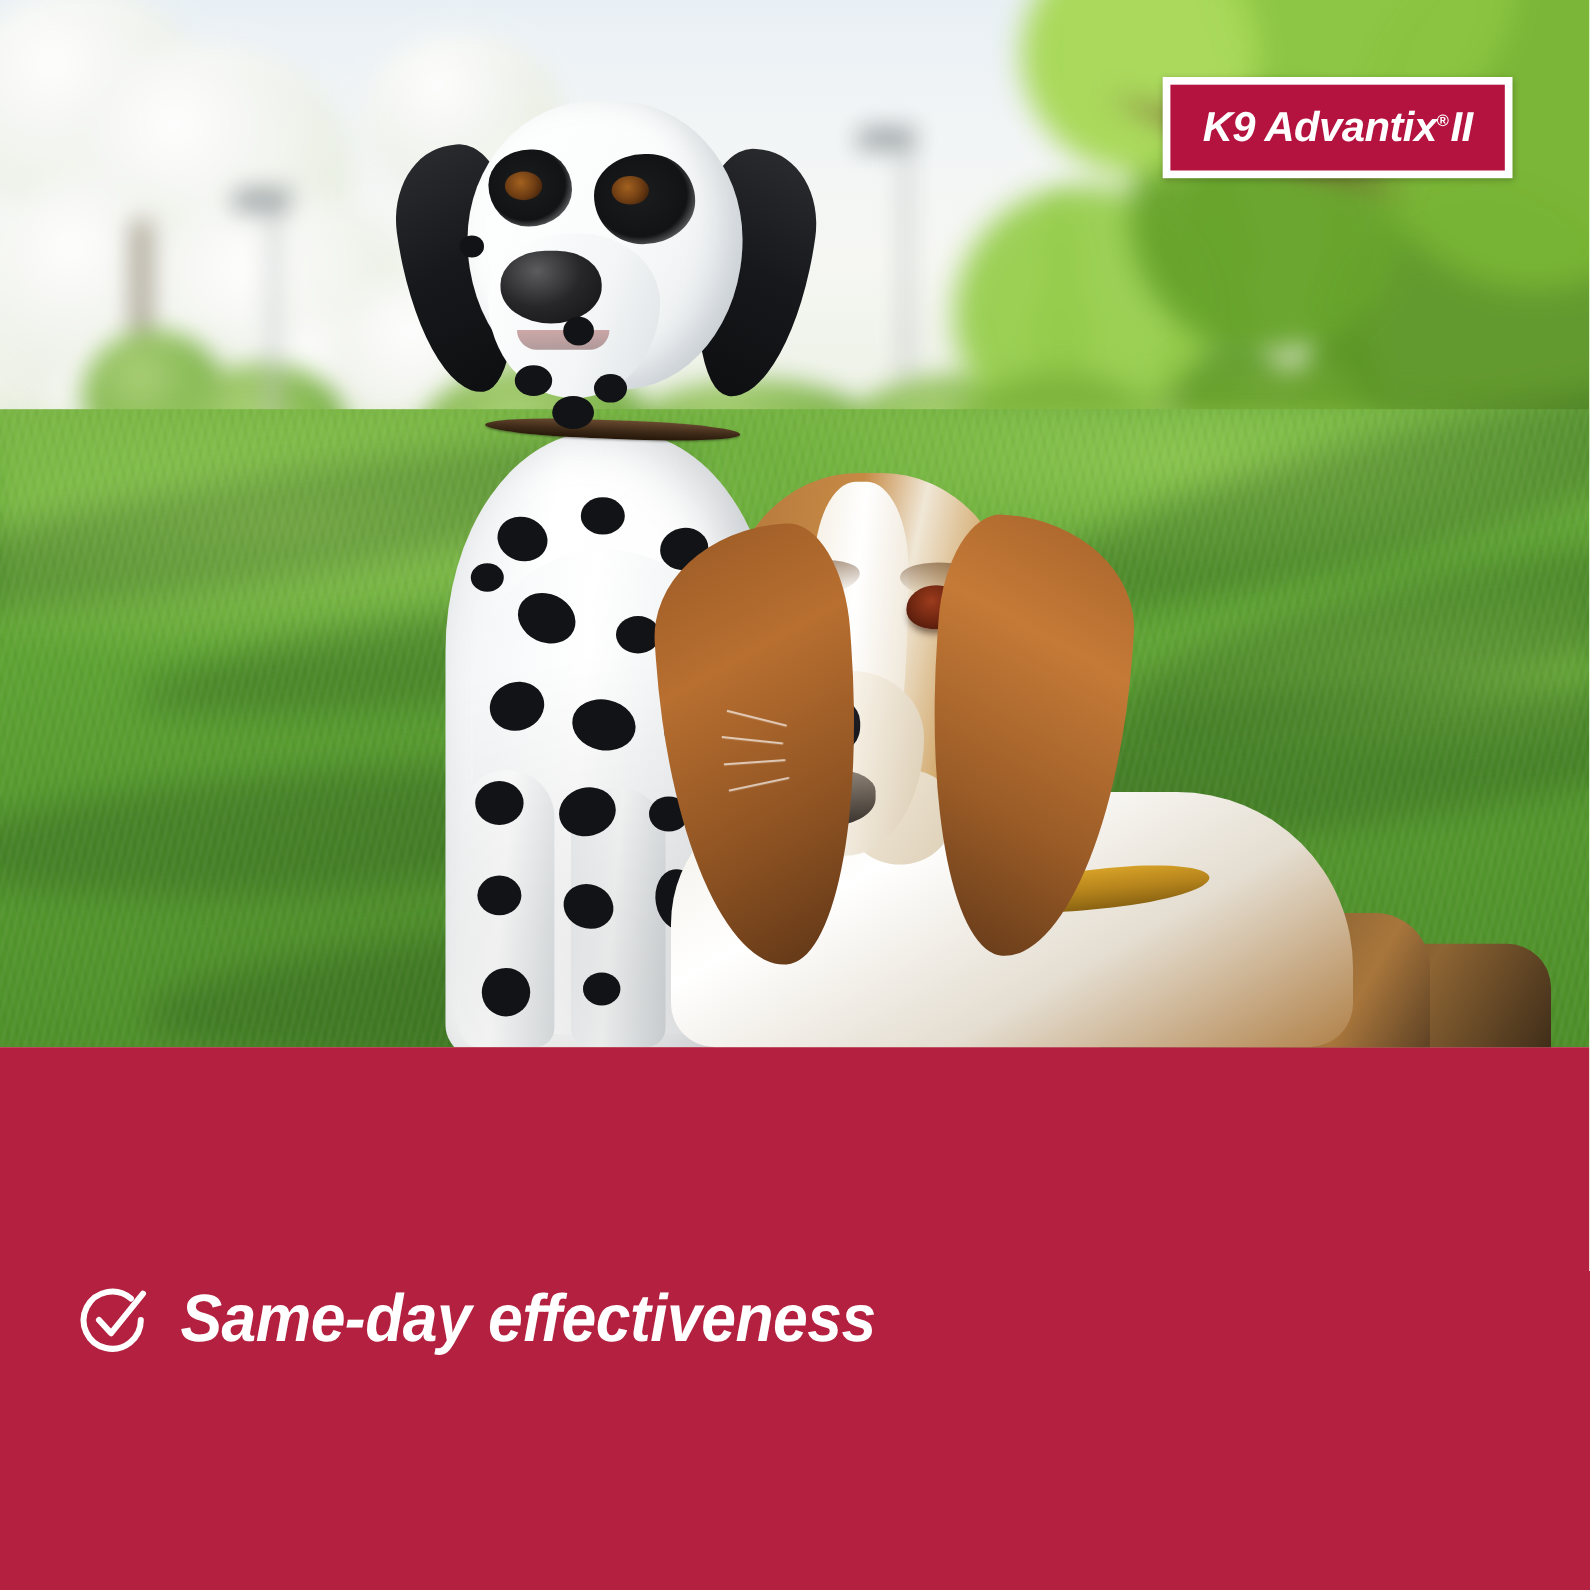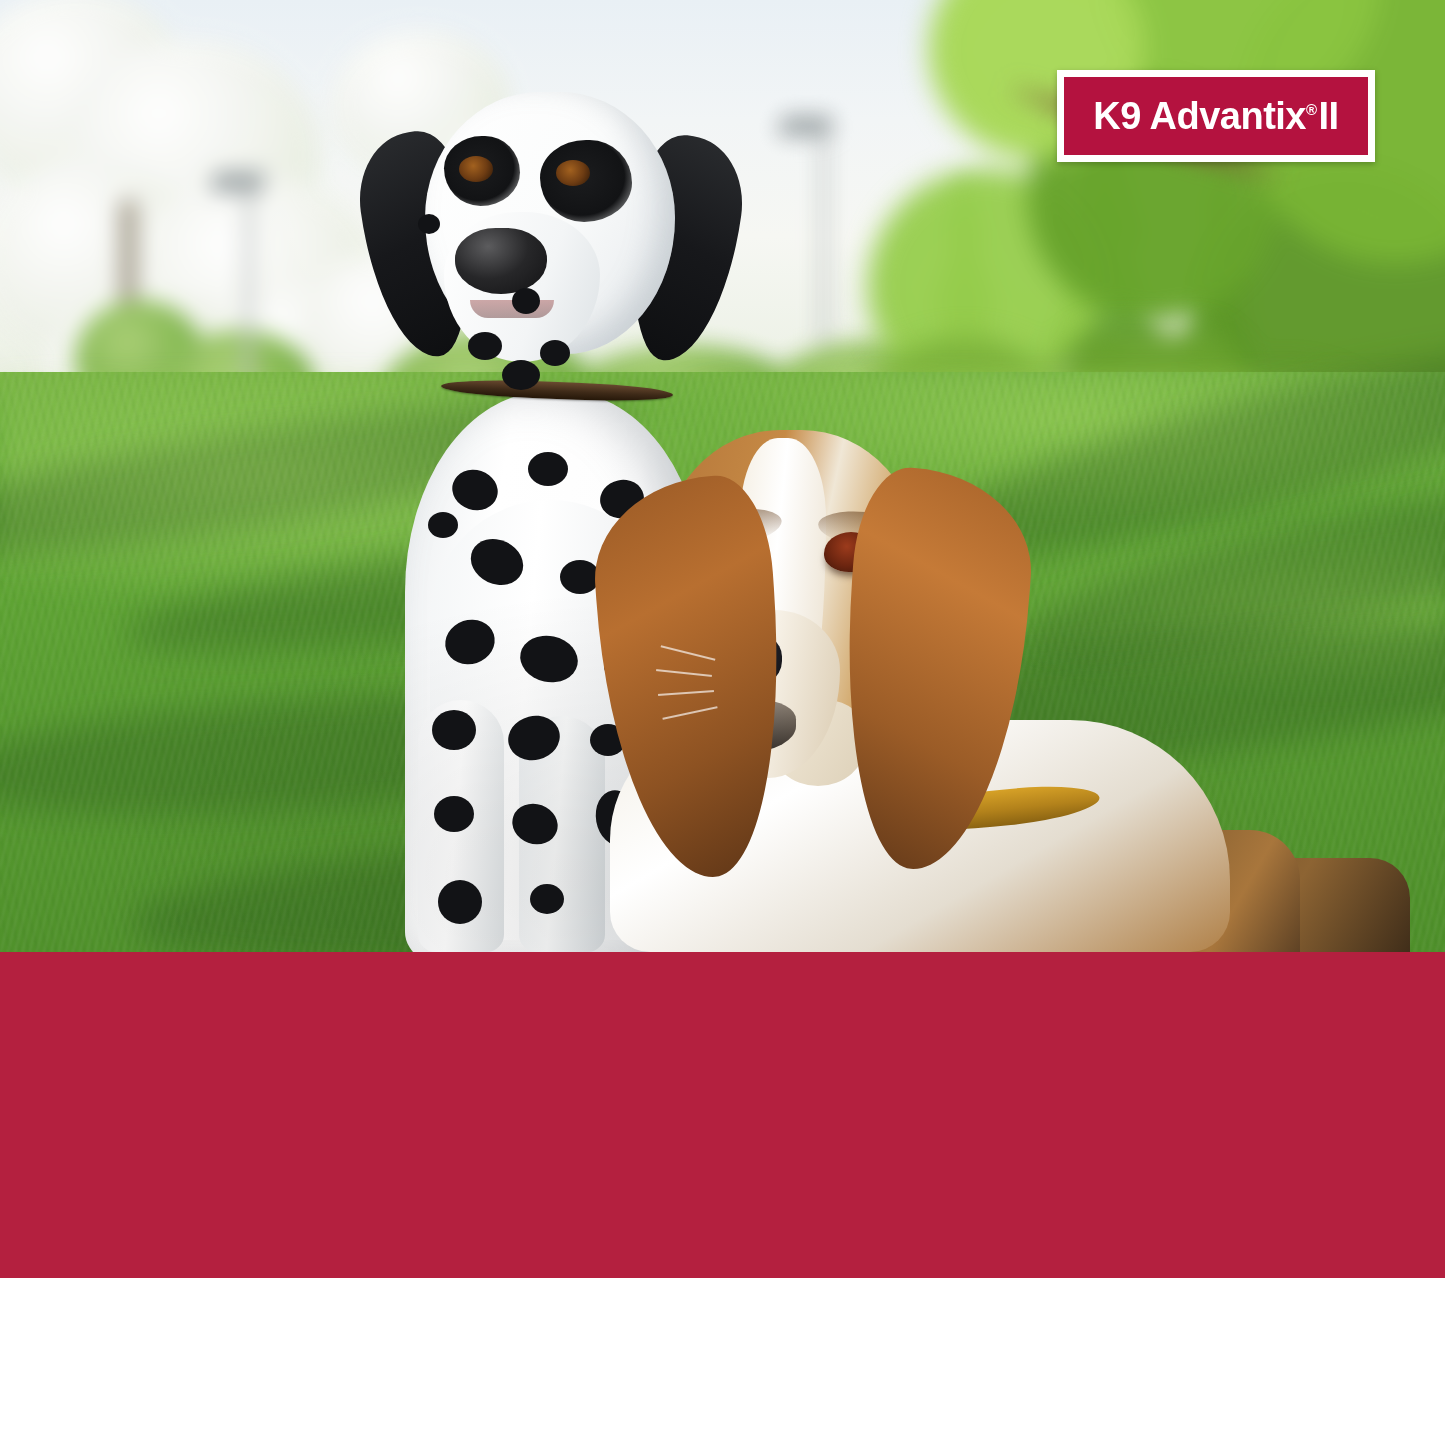--- a/index.html
+++ b/index.html
@@ -7,23 +7,24 @@
     padding: 0;
     background: #ffffff;
   }
   body {
     font-family: "Liberation Sans", sans-serif;
   }
 
   .ad {
     position: relative;
     width: 1445px;
-    height: 1278px;
+    height: 1445px;
     overflow: hidden;
     background: #ffffff;
+    font-style: italic;
   }
 
   
   .photo {
     position: absolute;
     left: 0;
     top: 0;
     width: 1445px;
     height: 952px;
     overflow: hidden;
@@ -666,16 +667,23 @@
     <div class="logo-inner">
       <div class="logo-text">
         <span>K9 Advantix</span><span class="logo-reg">®</span><span class="logo-ii">II</span>
       </div>
     </div>
   </div>
 
   <div class="banner">
 
 
+    <div class="bullet">
+      <svg class="bullet-icon" viewBox="0 0 64 64">
+        <path d="M47 13.5 A26 26 0 1 0 56 33" fill="none" stroke="#ffffff" stroke-width="5.5" stroke-linecap="round"></path>
+        <path d="M18 33 L29 45 L58 9" fill="none" stroke="#ffffff" stroke-width="5.5" stroke-linecap="round" stroke-linejoin="round"></path>
+      </svg>
+      <div class="bullet-text">Same-day effectiveness</div>
+    </div>
 
 
   </div>
 </div>
 
 </body></html>

